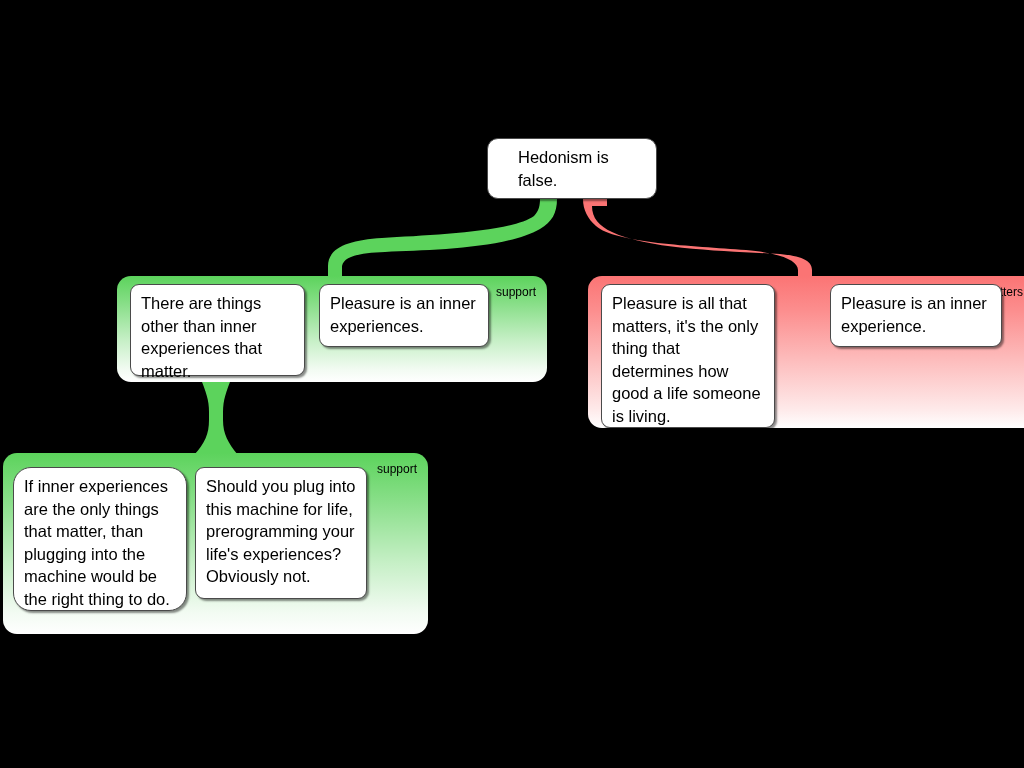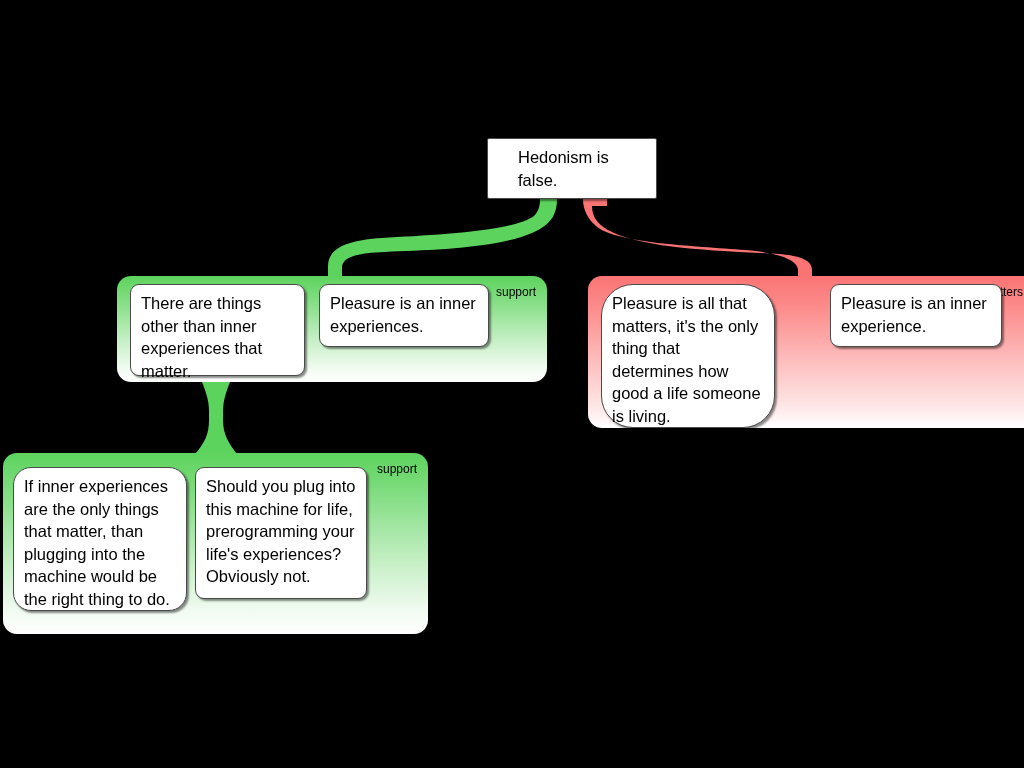--- a/index.html
+++ b/index.html
@@ -71,21 +71,21 @@
     line-height: 22.6px;
     color: #000000;
     white-space: pre-line;
   }
   
   #card-root {
     left: 487px;
     top: 138px;
     width: 170px;
     height: 61px;
-    border-radius: 2px;
+    border-radius: 11px;
     display: flex;
     align-items: flex-start;
     padding-left: 28px;
   }
   #card-root .card-text { padding-left: 2px; }
 
   
   #group-support-root {
     left: 117px;
     top: 276px;
@@ -113,21 +113,20 @@
     width: 446px;
     height: 152px;
     border-top-right-radius: 0;
     border-bottom-right-radius: 0;
   }
   #card-o1a {
     left: 601px;
     top: 284px;
     width: 174px;
     height: 144px;
-    border-radius: 32px;
   }
   #card-o1b {
     left: 830px;
     top: 284px;
     width: 172px;
     height: 63px;
   }
 
   
   #group-support-sub {

